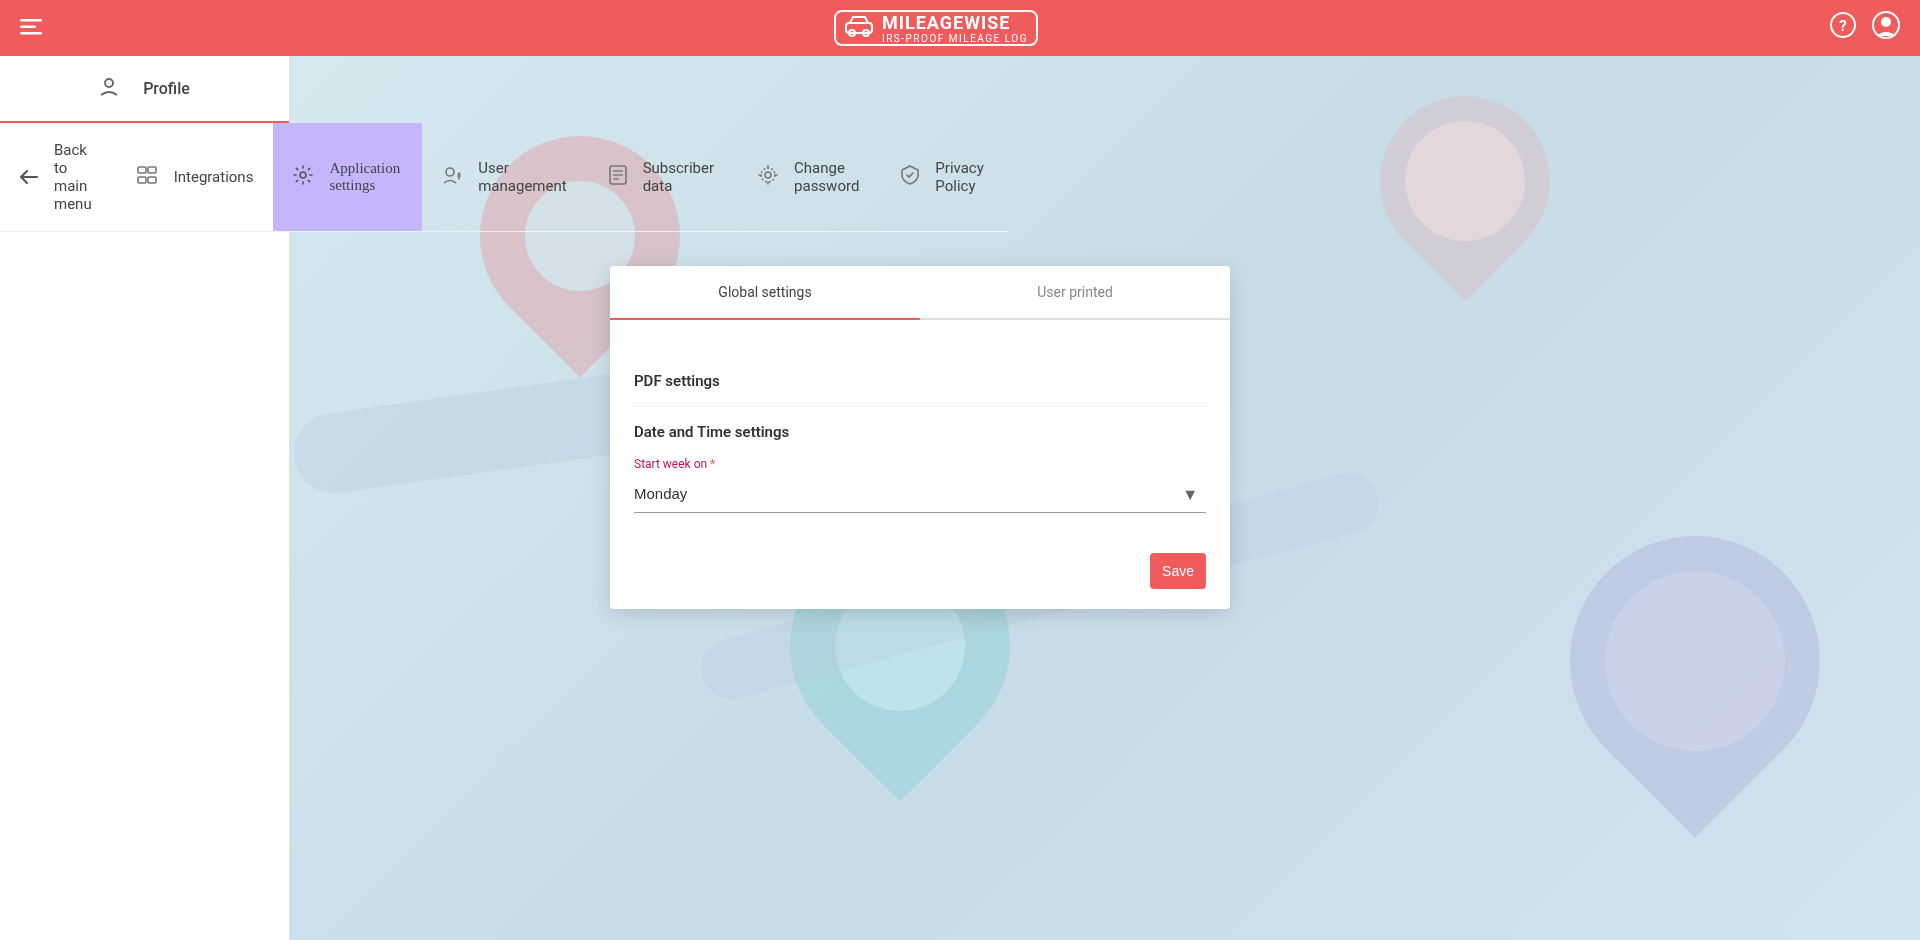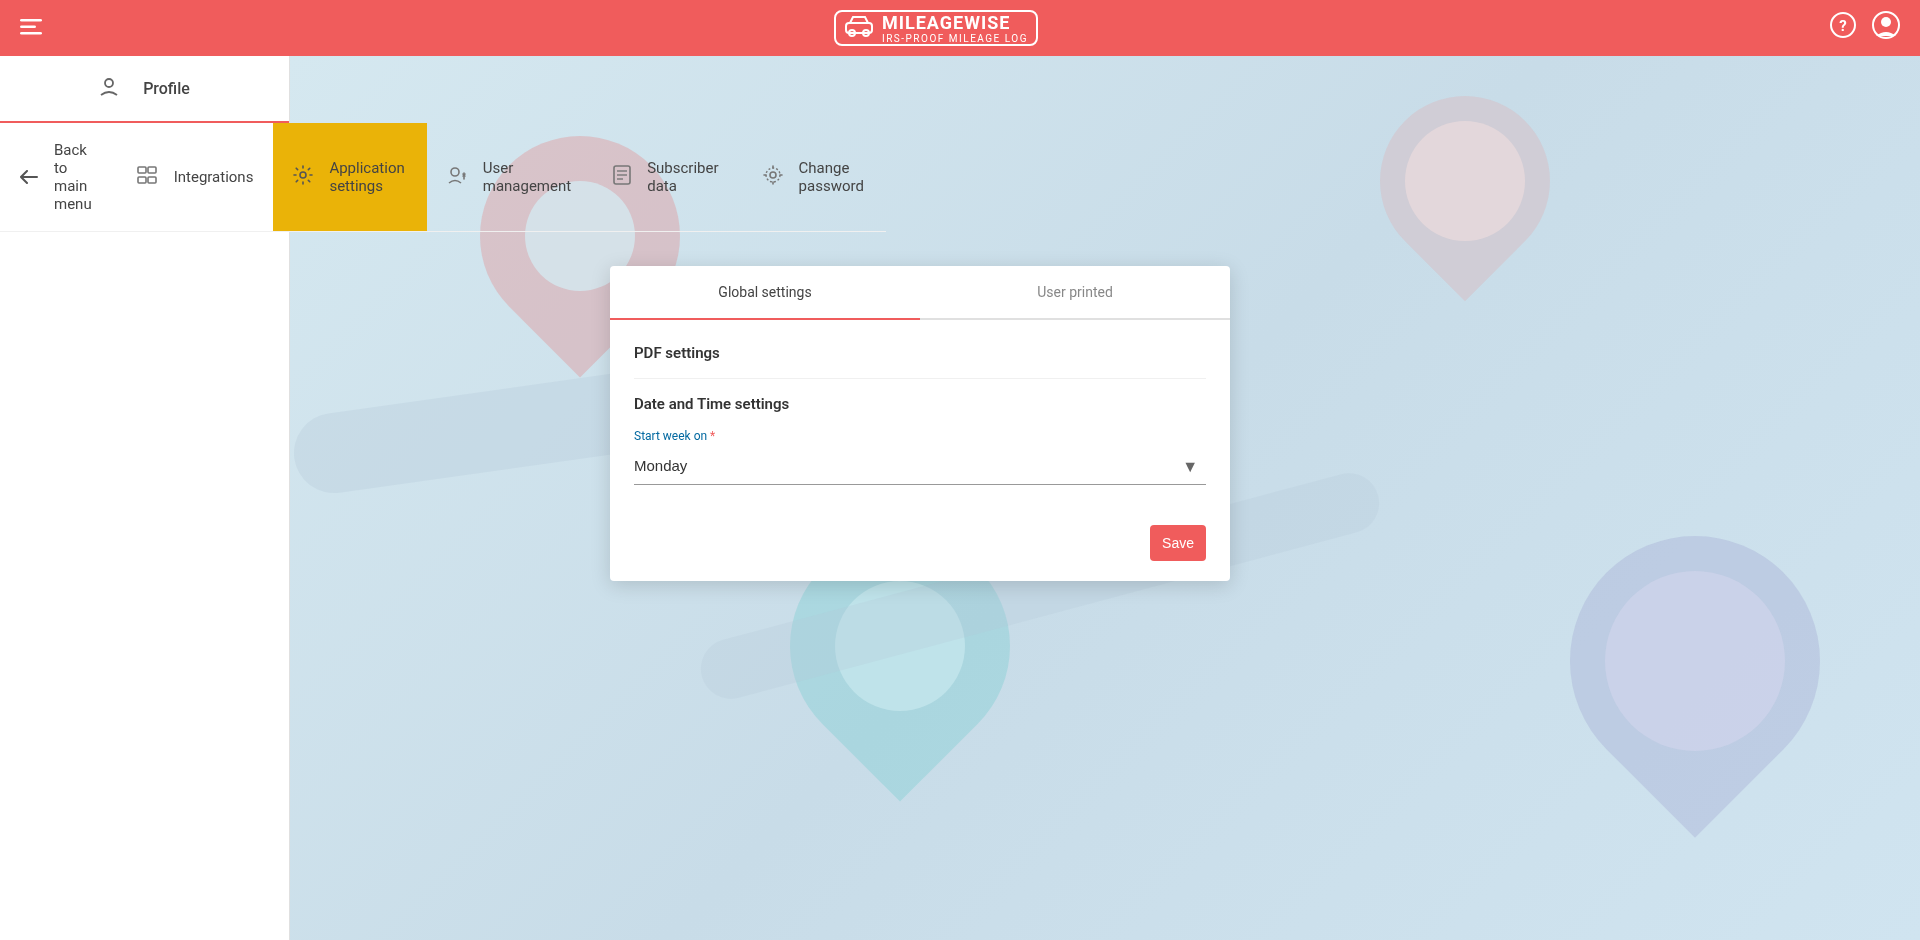--- a/index.html
+++ b/index.html
@@ -38,21 +38,21 @@
     }
     .sidebar-profile-icon { color: #666; font-size: 20px; }
     .sidebar-profile-text { font-size: 16px; color: #444; font-weight: 500; }
 
     .sidebar-nav { display: flex; }
     .sidebar-item {
       display: flex; align-items: center; gap: 16px;
       padding: 18px 20px; cursor: pointer; border-bottom: 1px solid #f0f0f0;
       font-size: 15px; color: #444; transition: background 0.2s;
     }
-    .sidebar-item.active { background: #eab308; }
+    .sidebar-item.active { background: #c4b5fd; font-family: Liberation Serif, serif; }
     .sidebar-item-icon { color: #777; font-size: 18px; width: 22px; text-align: center; }
     .sidebar-item-label { font-size: 15px; }
 
     
     .map-bg {
       position: fixed; top: 56px; left: 290px; right: 0; bottom: 0;
       background: linear-gradient(135deg, #d5e8f0 0%, #c8dce8 50%, #d0e4f0 100%);
       overflow: hidden;
     }
 
@@ -67,41 +67,41 @@
     }
     .settings-tab {
       flex: 1; padding: 18px; text-align: center; font-size: 14px;
       color: #888; cursor: pointer; position: relative; transition: color 0.2s;
     }
     .settings-tab.active { color: #444; }
     .settings-tab.active::after {
       content: ''; position: absolute; bottom: -2px; left: 0; right: 0;
       height: 2px; background: #f05c5c;
     }
-    .settings-body { padding: 24px; }
+    .settings-body { padding: 24px; margin-top: 28px; }
     .section-title { font-size: 15px; font-weight: 600; color: #333; margin-bottom: 16px; }
     .setting-row { display: flex; align-items: center; gap: 12px; margin-bottom: 20px; }
 
     
     .toggle-container { position: relative; width: 44px; height: 24px; cursor: pointer; }
     .toggle-track {
       width: 44px; height: 24px; border-radius: 12px; background: #4db6c8;
       position: absolute; top: 0; left: 0;
     }
     .toggle-thumb {
       width: 20px; height: 20px; border-radius: 50%; background: white;
       position: absolute; top: 2px; left: 22px; box-shadow: 0 1px 3px rgba(0,0,0,0.3);
     }
     .setting-label { font-size: 14px; color: #333; }
 
     .divider { height: 1px; background: #f0f0f0; margin: 16px 0; }
 
     .date-section-title { font-size: 15px; font-weight: 600; color: #333; margin-bottom: 16px; }
     .field-label { font-size: 12px; color: #888; margin-bottom: 4px; }
-    .field-label span { color: #0369a1; }
+    .field-label span { color: #be185d; }
     .select-wrapper { position: relative; }
     .select-dropdown {
       width: 100%; padding: 10px 0; border: none; border-bottom: 1px solid #999;
       font-size: 15px; color: #333; background: transparent; cursor: pointer;
       appearance: none; outline: none;
     }
     .select-arrow {
       position: absolute; right: 8px; top: 50%; transform: translateY(-50%);
       color: #666; font-size: 16px; pointer-events: none;
     }
@@ -232,20 +232,29 @@
         <svg width="20" height="20" viewBox="0 0 20 20" fill="none">
           <circle cx="10" cy="10" r="3" stroke="#777" stroke-width="1.6"></circle>
           <path d="M10 1v2M10 17v2M1 10h2M17 10h2" stroke="#777" stroke-width="1.6" stroke-linecap="round"></path>
           <circle cx="10" cy="10" r="7" stroke="#777" stroke-width="1.4" stroke-dasharray="2 2"></circle>
         </svg>
       </span>
       <span class="sidebar-item-label">Change password</span>
     </div>
 
 
+    <div class="sidebar-item">
+      <span class="sidebar-item-icon">
+        <svg width="18" height="20" viewBox="0 0 18 20" fill="none">
+          <path d="M9 1 L17 5 L17 10 Q17 16 9 19 Q1 16 1 10 L1 5 Z" stroke="#777" stroke-width="1.6" fill="none"></path>
+          <path d="M6 10 L8 12 L12 8" stroke="#777" stroke-width="1.6" stroke-linecap="round" fill="none"></path>
+        </svg>
+      </span>
+      <span class="sidebar-item-label">Privacy Policy</span>
+    </div>
   </div>
 </div>
 
 <div class="map-bg">
 
   <div style="position:absolute; left:190px; top:80px; width:200px; height:200px; background:#e87878; border-radius:50% 50% 50% 0; transform:rotate(-45deg); opacity:0.3;"></div>
   <div style="position:absolute; left:235px; top:125px; width:110px; height:110px; background:#d5e8f0; border-radius:50%; opacity:0.8;"></div>
 
   <div style="position:absolute; left:500px; top:480px; width:220px; height:220px; border-radius:50% 50% 50% 0; background:#5ec8c8; transform:rotate(-45deg); opacity:0.28;"></div>
   <div style="position:absolute; left:545px; top:525px; width:130px; height:130px; background:#c8e8ee; border-radius:50%; opacity:0.7;"></div>

